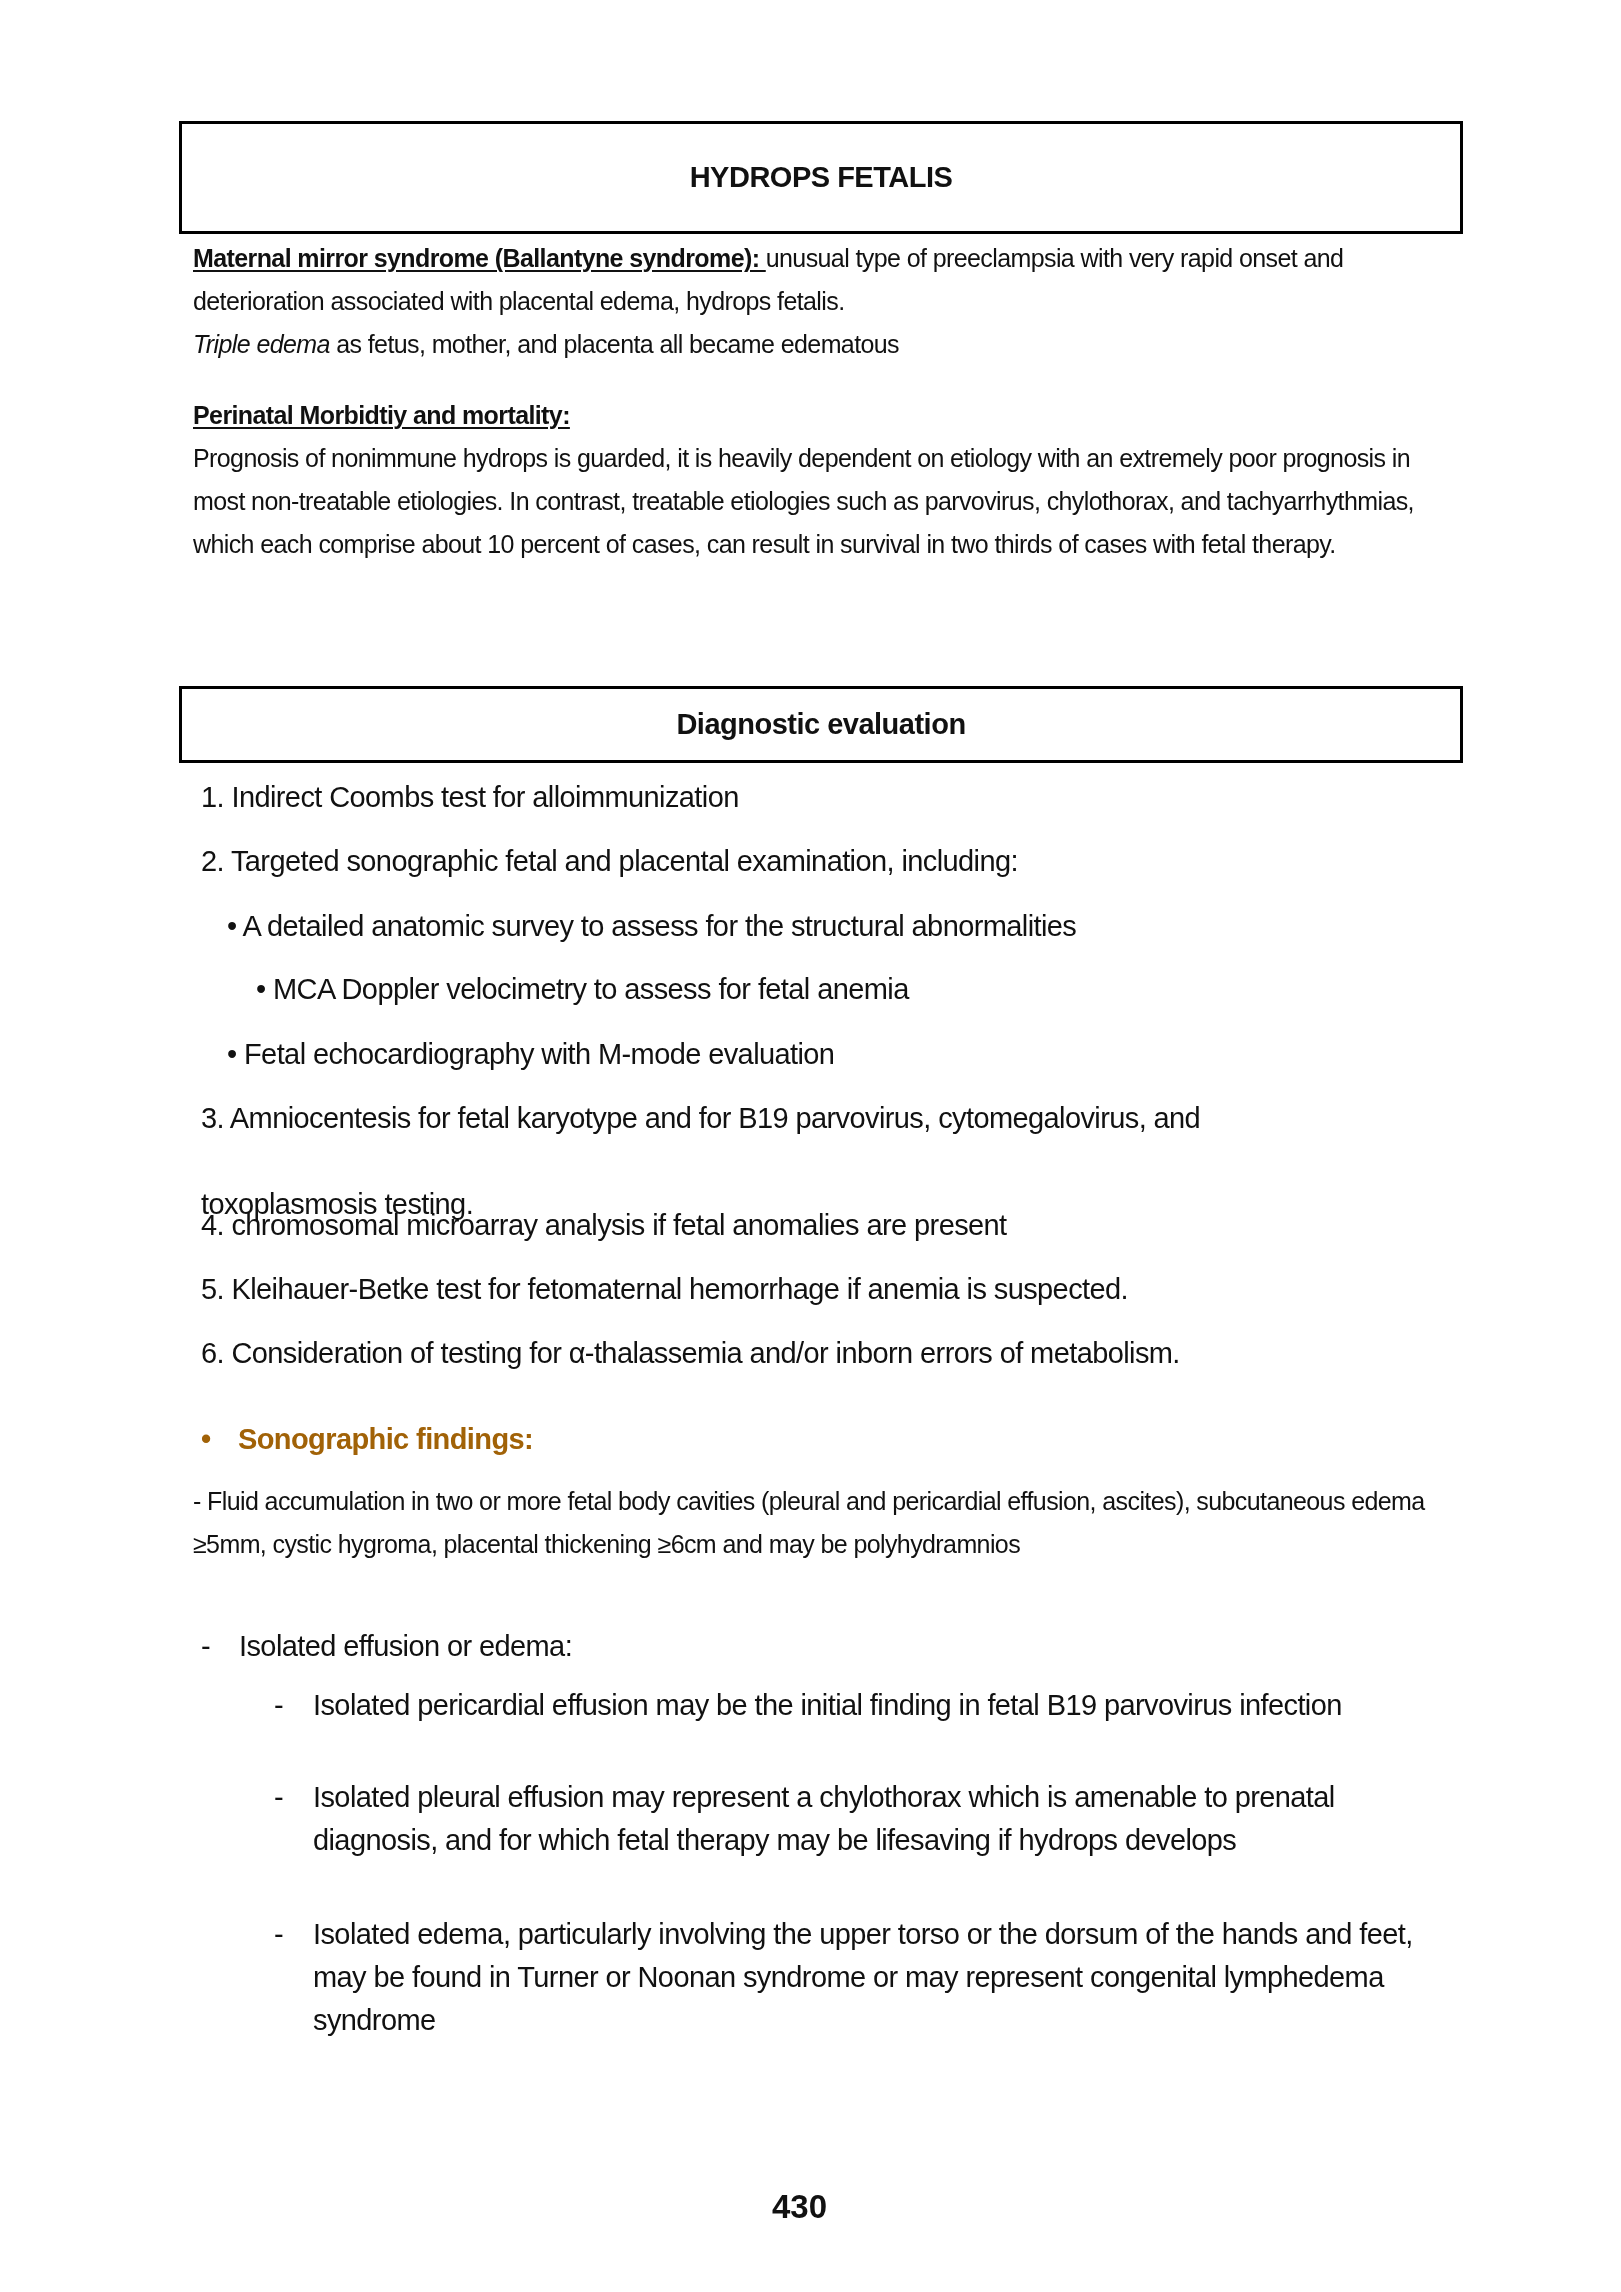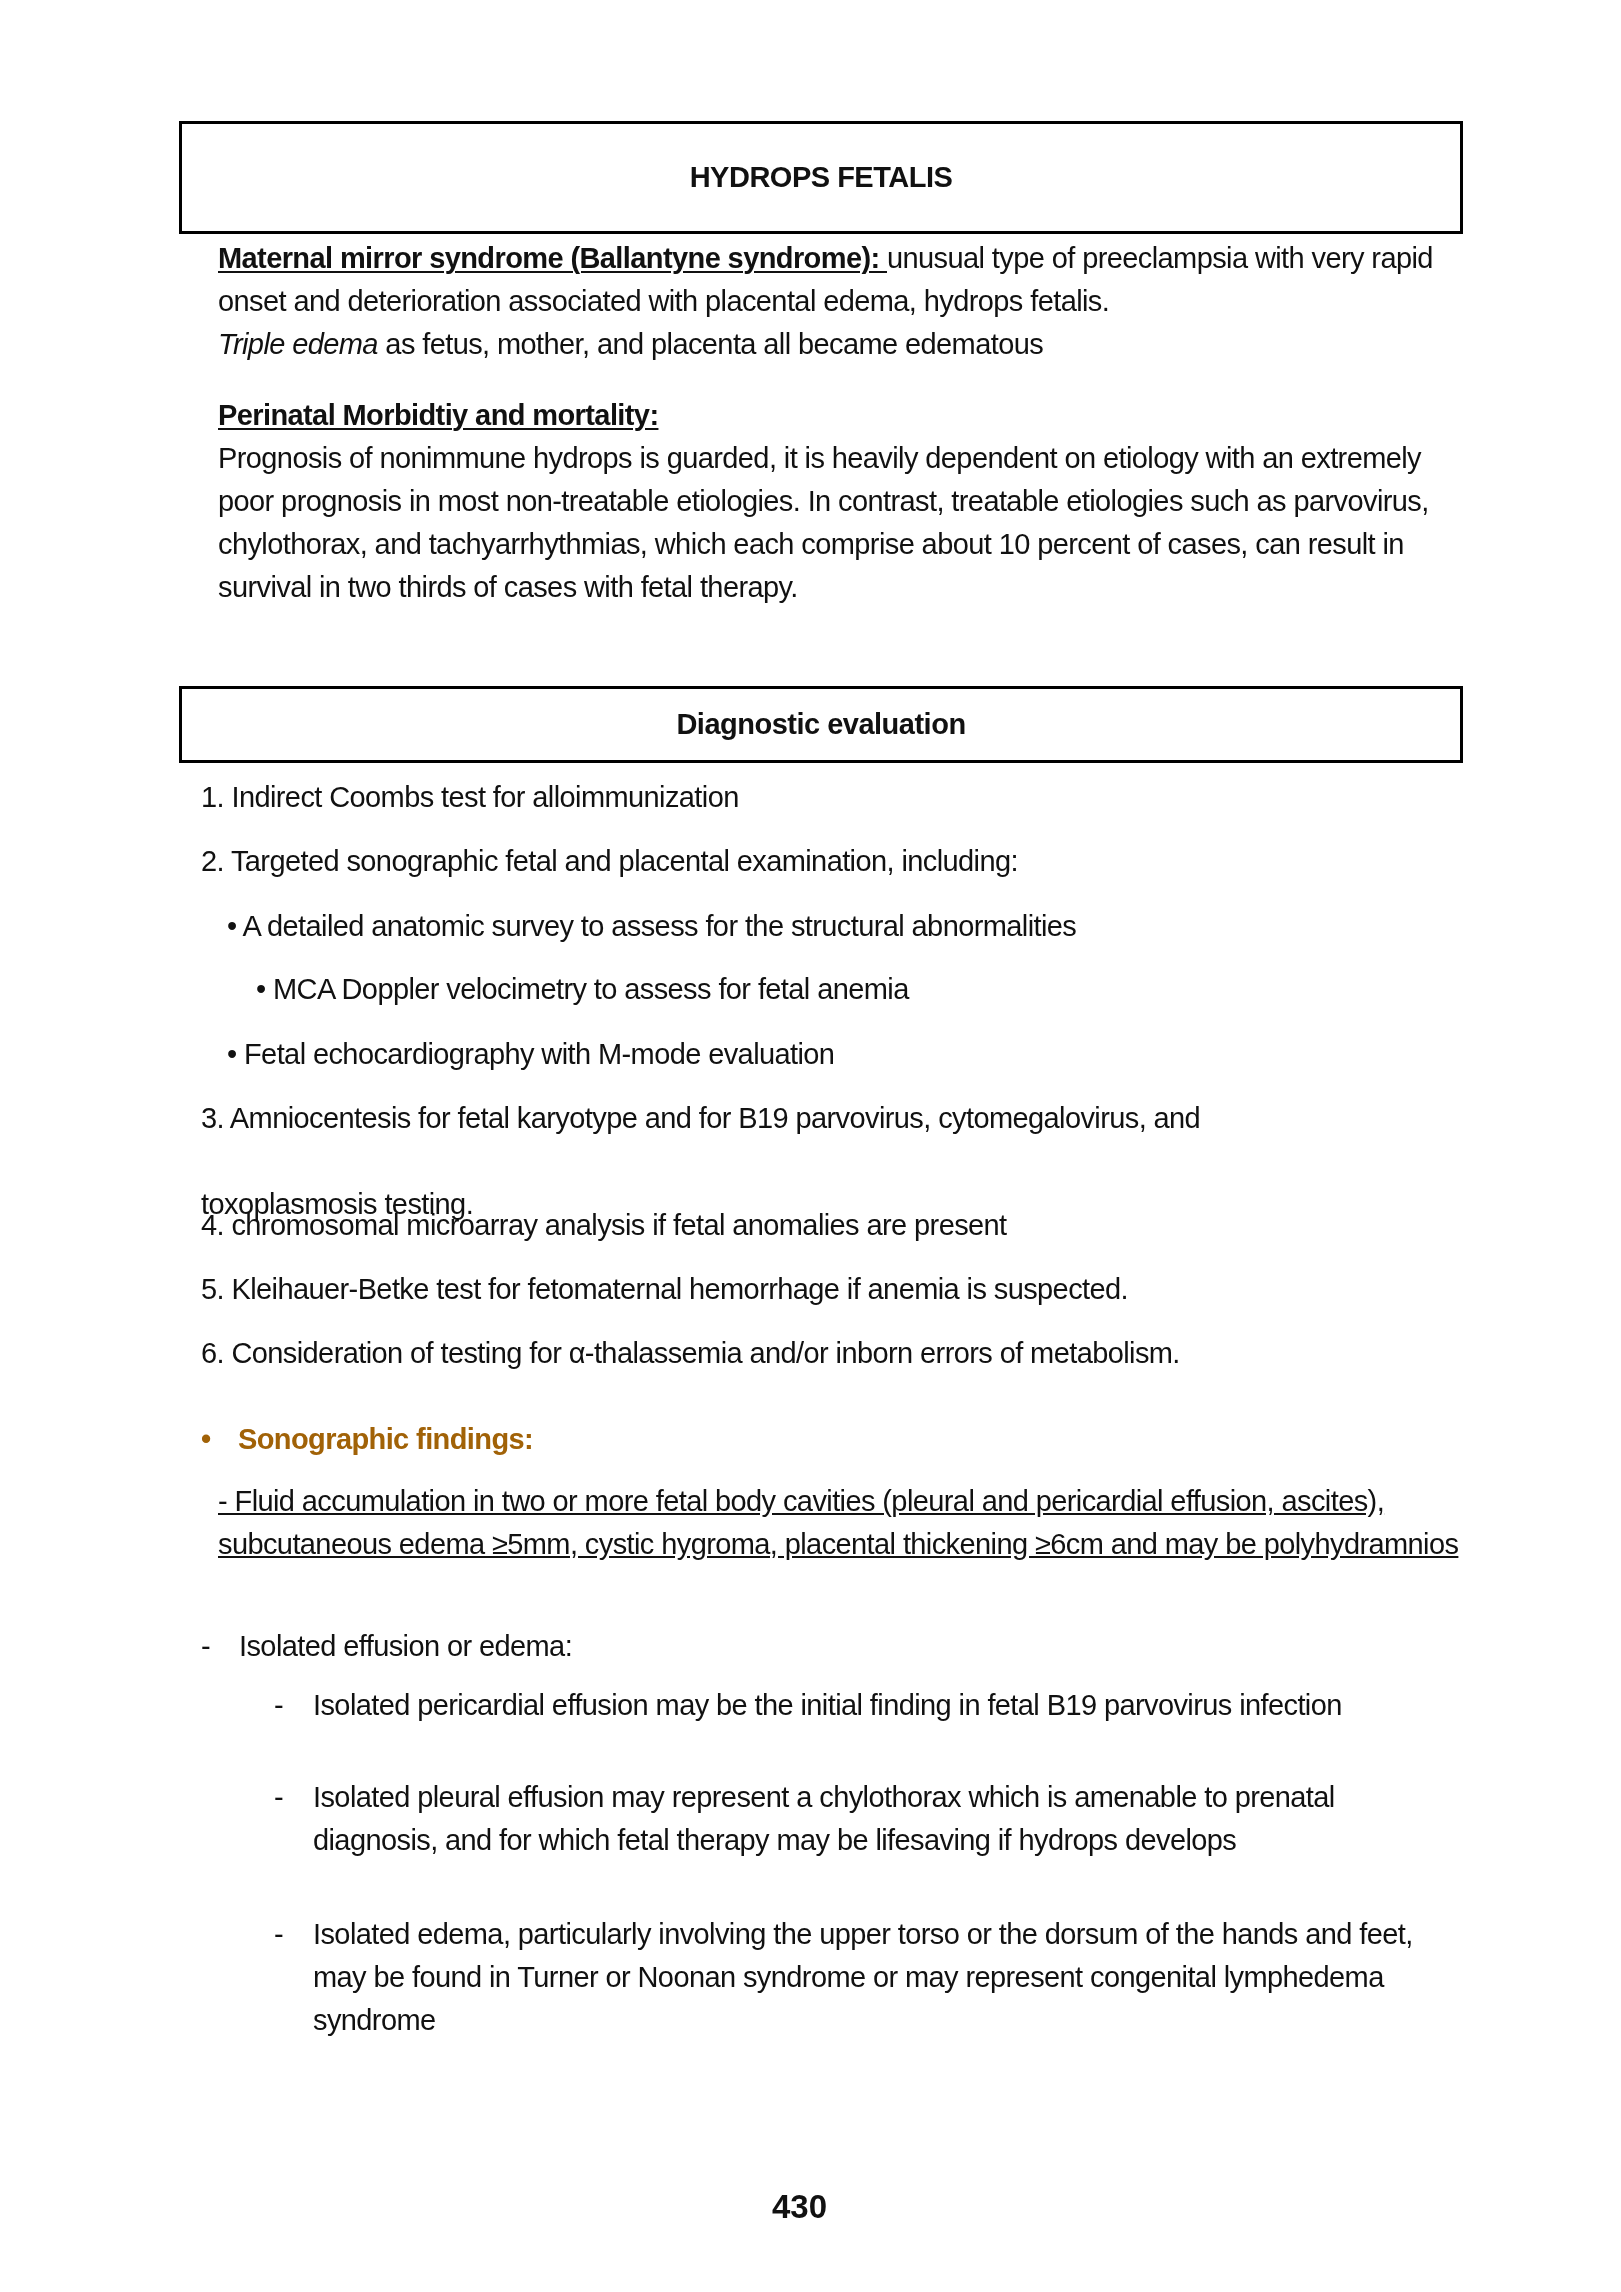--- a/index.html
+++ b/index.html
@@ -10,21 +10,21 @@
   }
   .page { position: absolute; left: 0; top: 0; width: 1621px; height: 2293px; }
   .box {
     position: absolute; left: 179px; width: 1284px;
     border: 3.9px solid #000; box-sizing: border-box;
     display: flex; align-items: center; justify-content: center;
     font-weight: bold; font-size: 29px; letter-spacing: -0.5px; text-align: center;
   }
   .box1 { top: 121px; height: 113px; }
   .box2 { top: 686px; height: 77px; }
-  .block { position: absolute; left: 218px; width: 1264px; font-size: 29px; line-height: 43px; letter-spacing: -0.6px; }
+  .block { position: absolute; left: 193px; width: 1264px; font-size: 25px; line-height: 43px; letter-spacing: -0.6px; }
   .u-head { font-weight: bold; text-decoration: underline; text-decoration-thickness: 2px; text-underline-offset: 2.9px; }
   .line { position: absolute; left: 201px; font-size: 29px; letter-spacing: -0.6px; white-space: nowrap; }
   .sub { left: 227px; }
   .red-head { position: absolute; left: 201px; top: 1423px; font-size: 29px; font-weight: bold; color: #a16207; letter-spacing: -0.6px; }
   .red-head .dot { display: inline-block; width: 37px; }
   .dash1 { position: absolute; left: 201px; font-size: 29px; letter-spacing: -0.6px; }
   .dash1 .d { display: inline-block; width: 38px; }
   .dash2 { position: absolute; left: 274px; width: 1191px; font-size: 29px; line-height: 43px; letter-spacing: -0.6px; display: flex; }
   .dash2 .d { flex: 0 0 39px; }
   .dash2 .t { flex: 1; }
@@ -61,21 +61,21 @@
   <div class="line" style="top:1102px;">3. Amniocentesis for fetal karyotype and for B19 parvovirus, cytomegalovirus, and</div>
   <div class="line" style="top:1145px;margin-top:43px;">toxoplasmosis testing.</div>
   <div class="line" style="top:1209px;">4. chromosomal microarray analysis if fetal anomalies are present</div>
   <div class="line" style="top:1273px;">5. Kleihauer-Betke test for fetomaternal hemorrhage if anemia is suspected.</div>
   <div class="line" style="top:1337px;">6. Consideration of testing for α-thalassemia and/or inborn errors of metabolism.</div>
 
   <div class="red-head">
     <span class="dot">•</span><span>Sonographic findings:</span>
   </div>
 
-  <div class="block" style="top:1480px;text-decoration:underline;"> - Fluid accumulation in two or more fetal body cavities  (pleural and pericardial effusion, ascites), subcutaneous edema ≥5mm, cystic hygroma, placental thickening ≥6cm and may be polyhydramnios</div>
+  <div class="block" style="top:1480px;"> - Fluid accumulation in two or more fetal body cavities  (pleural and pericardial effusion, ascites), subcutaneous edema ≥5mm, cystic hygroma, placental thickening ≥6cm and may be polyhydramnios</div>
 
   <div class="dash1" style="top:1630px;">
     <span class="d">-</span><span>Isolated effusion or edema:</span>
   </div>
 
   <div class="dash2" style="top:1684px;">
     <span class="d">-</span>
     <span class="t">Isolated pericardial effusion may be the initial finding in fetal B19 parvovirus infection</span>
   </div>
   <div class="dash2" style="top:1776px;">

